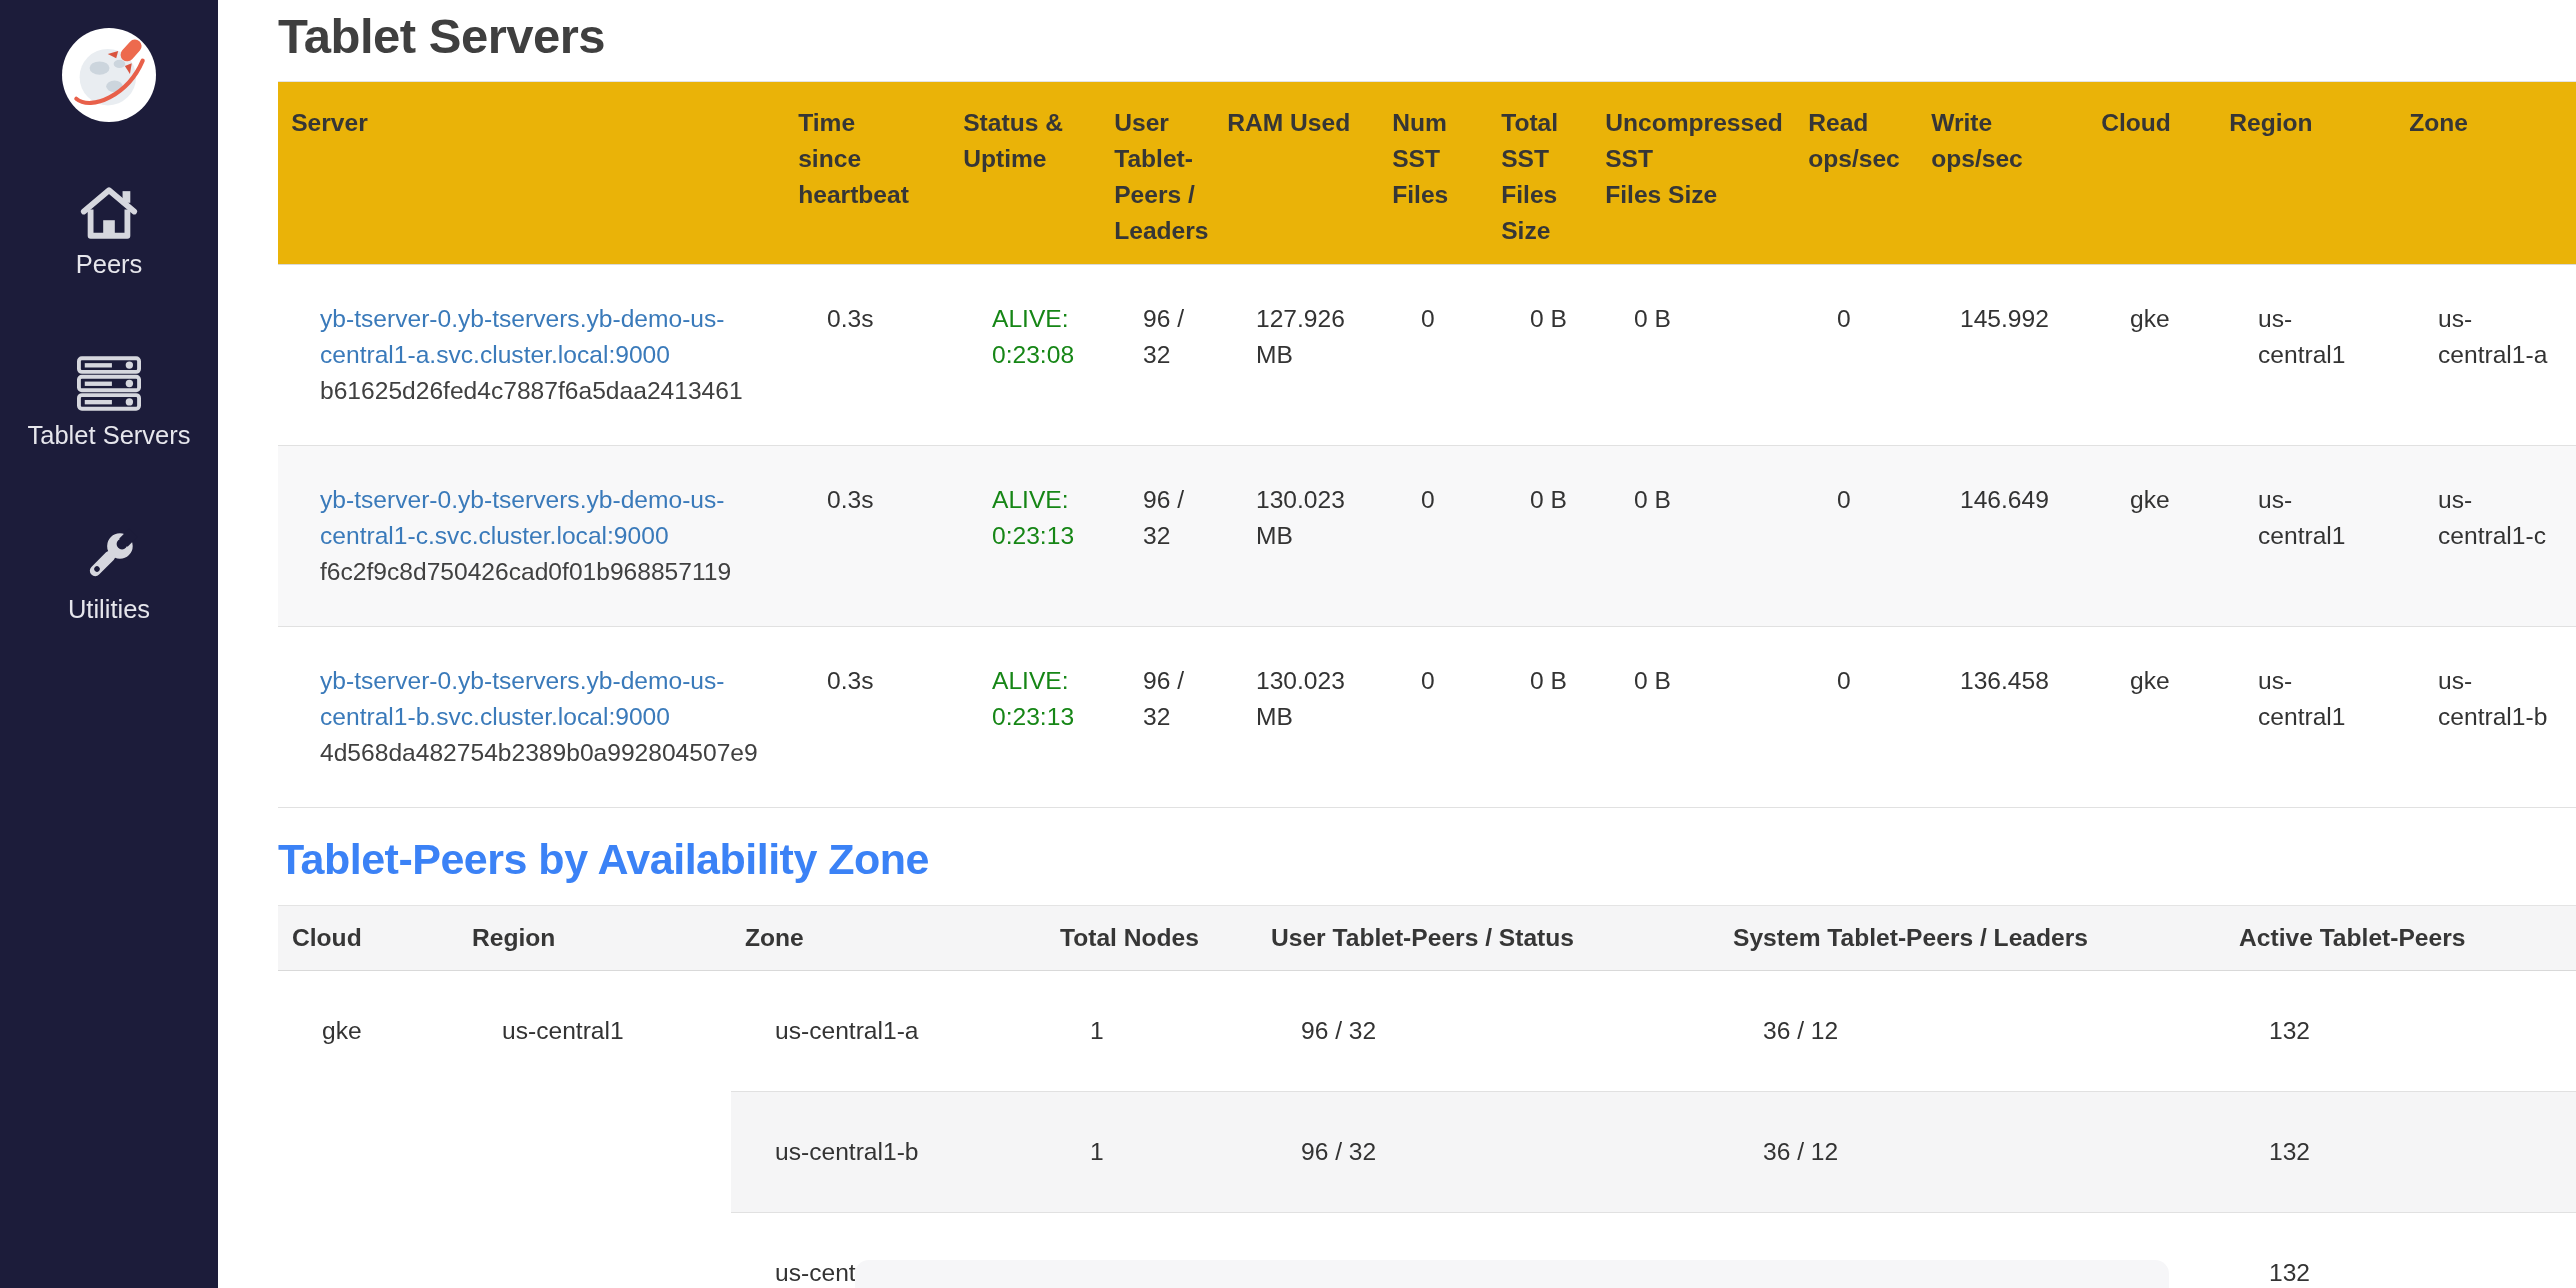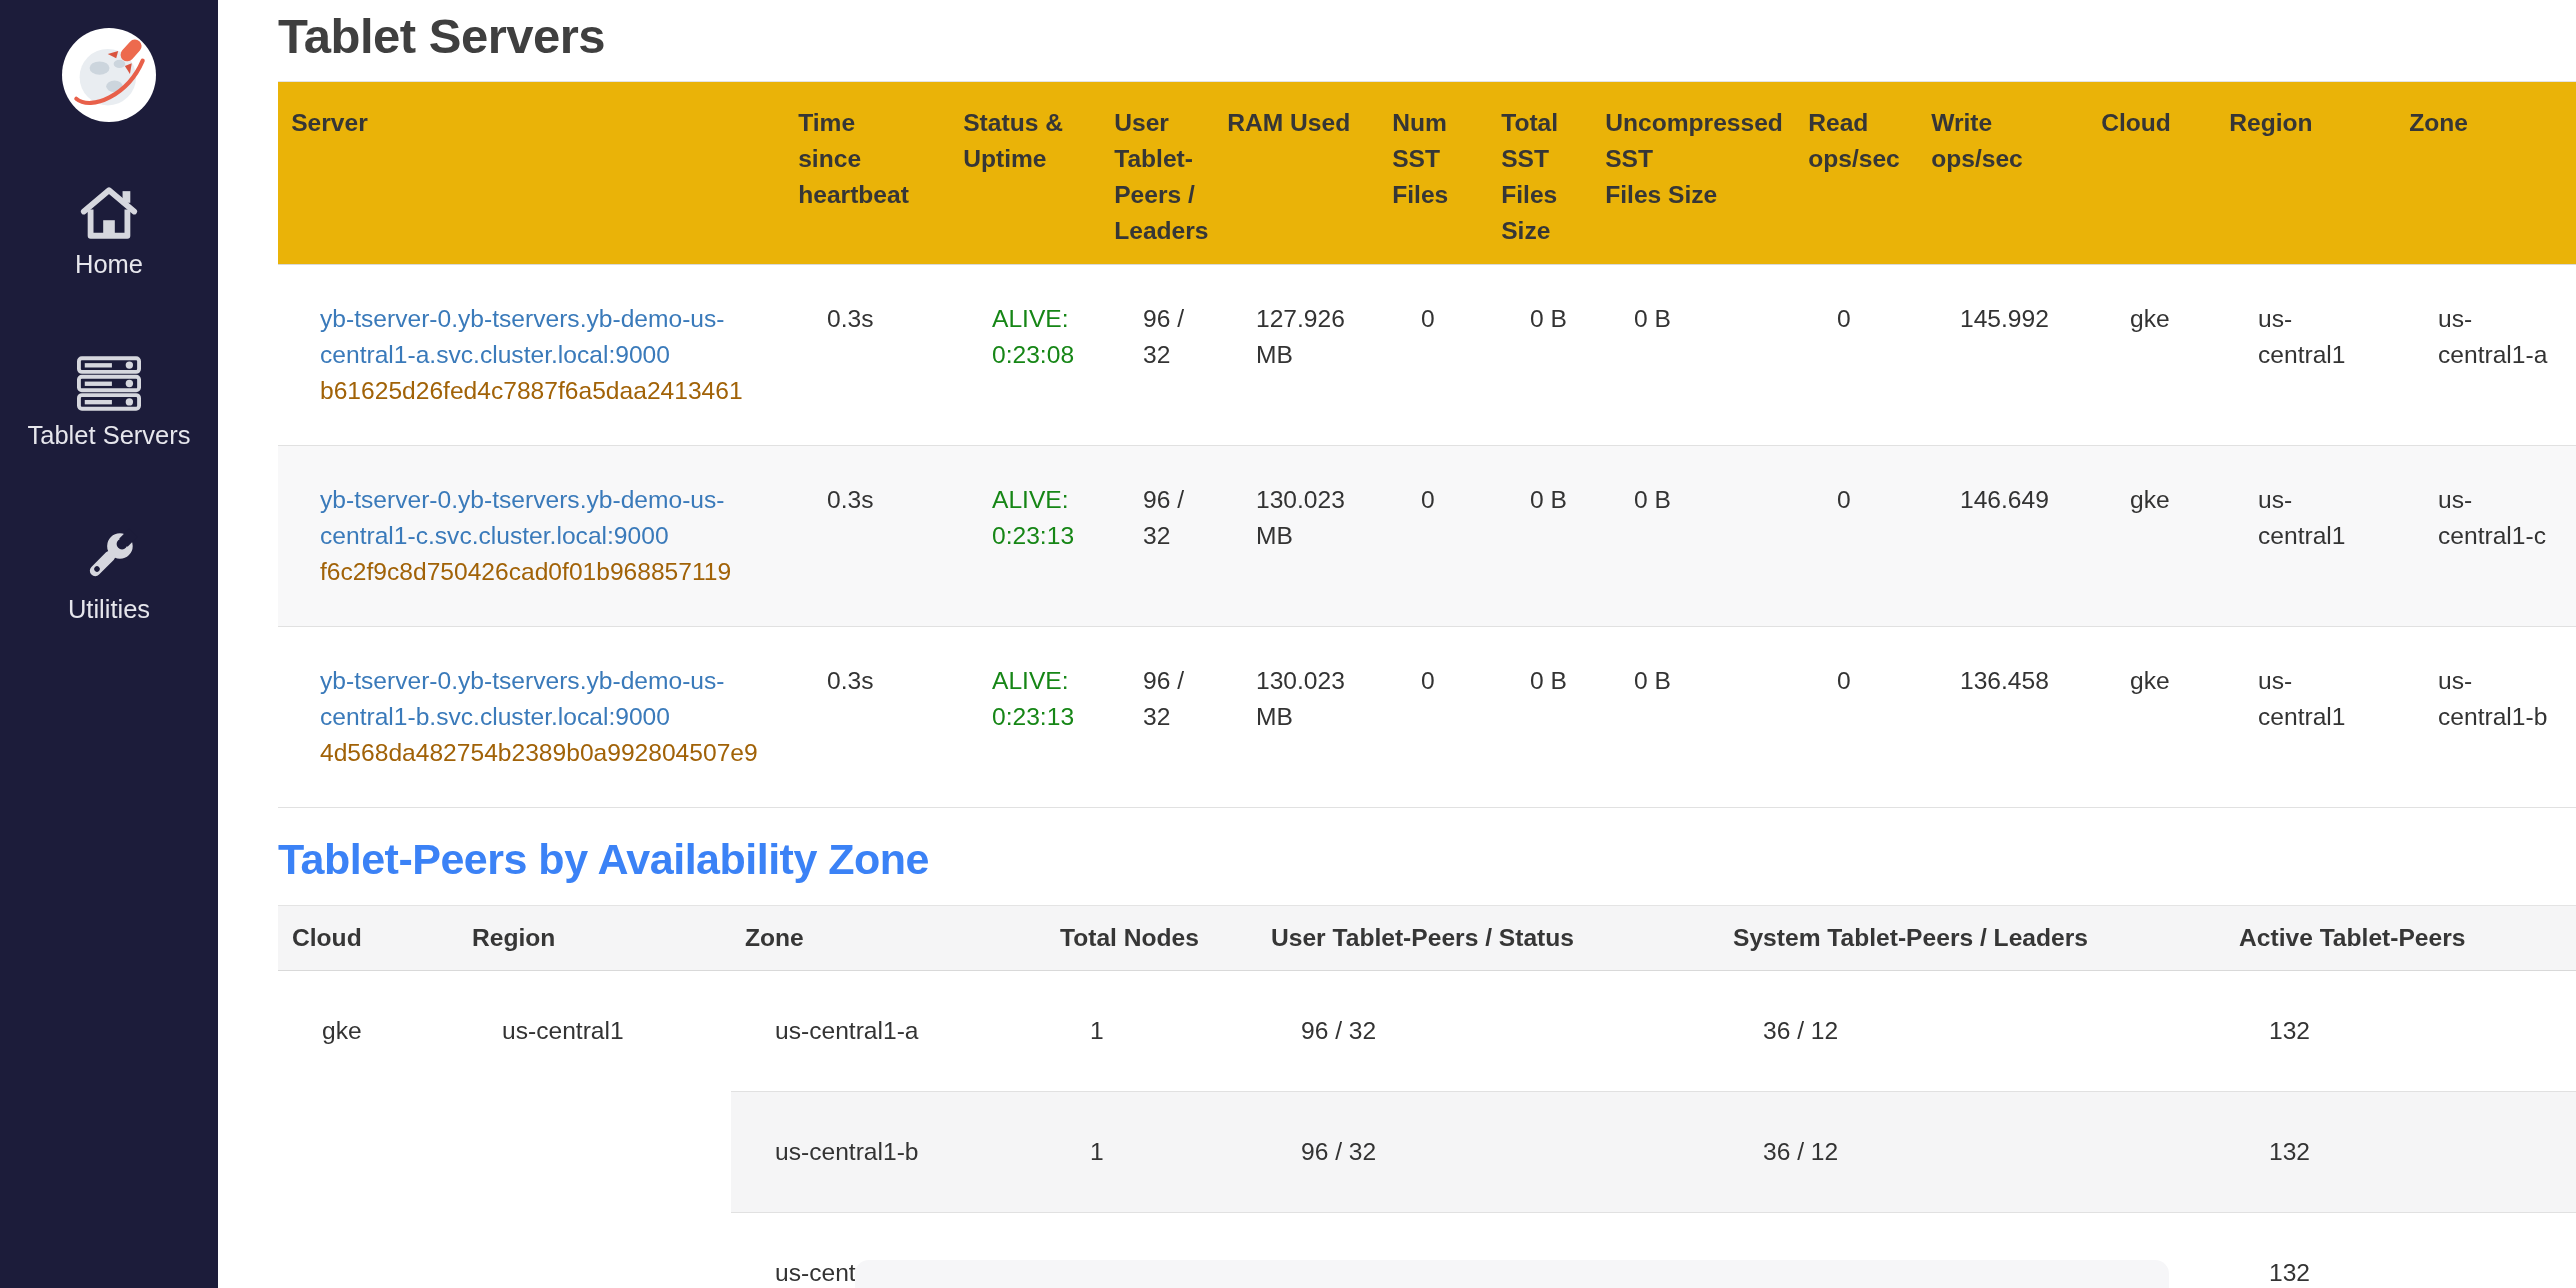--- a/index.html
+++ b/index.html
@@ -60,21 +60,21 @@
   }
   table.ts tbody tr:nth-child(even) { background: #f8f8f9; }
   td.c-status { padding-left: 13.2px; color: #168616; }
   td.c-peers  { padding-right: 34px; }
   td.c-ram    { padding-left: 13.2px; padding-right: 38px; }
   td.c-totalsst { padding-right: 28px; }
   td.c-region { padding-right: 38px; }
   td.c-zone   { padding-right: 34px; }
   .server-cell { padding-right: 21px !important; }
   a.server-link { color: #3a7aba; text-decoration: none; cursor: pointer; margin-top: 24px; }
-  .uuid { color: #a16207; }
+  .uuid { color: #404040; }
 
   
   table.az th {
     background: #f5f5f6;
     text-align: left; vertical-align: top;
     font-size: 24.6px; line-height: 36px; font-weight: bold; color: #363636;
     padding: 14px 14px;
     border-top: 0.9px solid #e4e4e4;
     border-bottom: 0.9px solid #d9d9d9;
     white-space: nowrap;
@@ -115,21 +115,21 @@
   </div>
 
   <div class="side-nav">
     <div class="nav-item">
       <svg class="nav-icon" width="62" height="59" viewBox="0 0 64 60">
         <rect x="46" y="9" width="8" height="12" fill="#d6d7de"></rect>
         <path d="M6 30 L32 8 L58 30" stroke="#d6d7de" stroke-width="6" fill="none" stroke-linejoin="round" stroke-linecap="round"></path>
         <path d="M13 28 V55 H51 V28" stroke="#d6d7de" stroke-width="6" fill="none" stroke-linejoin="round"></path>
         <rect x="26" y="39" width="12" height="16" fill="#d6d7de"></rect>
       </svg>
-      <span class="nav-label">Home</span>
+      <span class="nav-label">Peers</span>
     </div>
 
 
     <div class="nav-item">
       <svg class="nav-icon" width="64" height="55" viewBox="0 0 66 56">
         <g stroke="#d6d7de" stroke-width="4" fill="none">
           <rect x="2" y="2" width="62" height="14" rx="3"></rect>
           <rect x="2" y="21" width="62" height="14" rx="3"></rect>
           <rect x="2" y="40" width="62" height="14" rx="3"></rect>
         </g>

